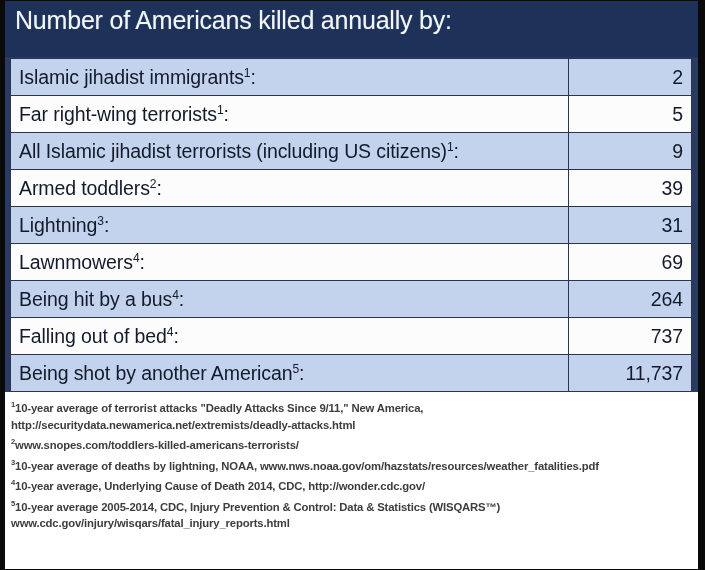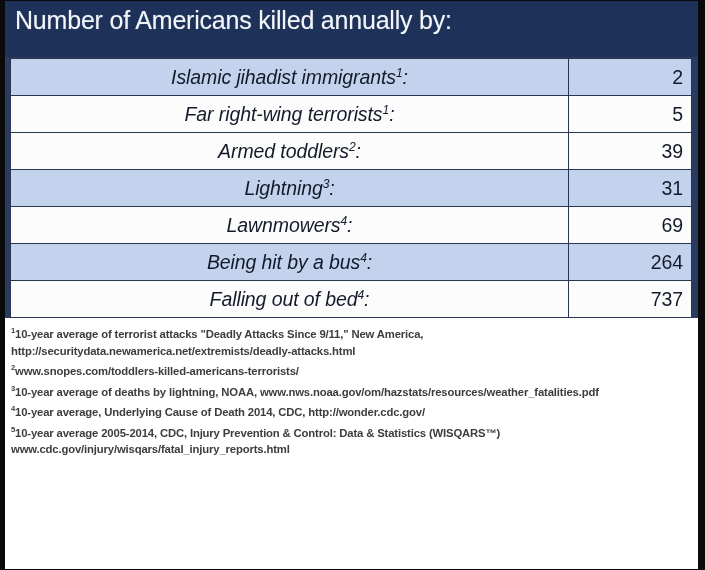--- a/index.html
+++ b/index.html
@@ -69,22 +69,21 @@
     font-size: 19.5px;
     color: #131a29;
     letter-spacing: -0.1px;
     white-space: nowrap;
     overflow: hidden;
   }
   tr.band-a td { background: #c3d3ee; }
   tr.band-b td { background: #fdfcfd; }
 
   td.label-cell {
-    text-align: center;
-    font-style: italic;
+    text-align: left;
   }
   td.value-cell {
     width: 123px;
     text-align: right;
     padding-right: 13px;
     font-size: 20px;
   }
   sup {
     font-size: 0.62em;
     vertical-align: super;
@@ -129,20 +128,24 @@
         <tr class="band-a">
           <td class="label-cell"><span>Islamic jihadist immigrants</span><sup>1</sup>:</td>
           <td class="value-cell">2</td>
         </tr>
 
         <tr class="band-b">
           <td class="label-cell"><span>Far right-wing terrorists</span><sup>1</sup>:</td>
           <td class="value-cell">5</td>
         </tr>
 
+        <tr class="band-a">
+          <td class="label-cell"><span>All Islamic jihadist terrorists (including US citizens)</span><sup>1</sup>:</td>
+          <td class="value-cell">9</td>
+        </tr>
 
         <tr class="band-b">
           <td class="label-cell"><span>Armed toddlers</span><sup>2</sup>:</td>
           <td class="value-cell">39</td>
         </tr>
 
         <tr class="band-a">
           <td class="label-cell"><span>Lightning</span><sup>3</sup>:</td>
           <td class="value-cell">31</td>
         </tr>
@@ -155,20 +158,24 @@
         <tr class="band-a">
           <td class="label-cell"><span>Being hit by a bus</span><sup>4</sup>:</td>
           <td class="value-cell">264</td>
         </tr>
 
         <tr class="band-b">
           <td class="label-cell"><span>Falling out of bed</span><sup>4</sup>:</td>
           <td class="value-cell">737</td>
         </tr>
 
+        <tr class="band-a">
+          <td class="label-cell"><span>Being shot by another American</span><sup>5</sup>:</td>
+          <td class="value-cell">11,737</td>
+        </tr>
 
       </tbody>
     </table>
   </div>
 
   <div class="footnotes">
 
     <div class="fn"><span class="marker">1</span><span>10-year average of terrorist attacks  "Deadly Attacks Since 9/11," New America,</span></div>
     <div class="fn"><span>http://securitydata.newamerica.net/extremists/deadly-attacks.html</span></div>
 

